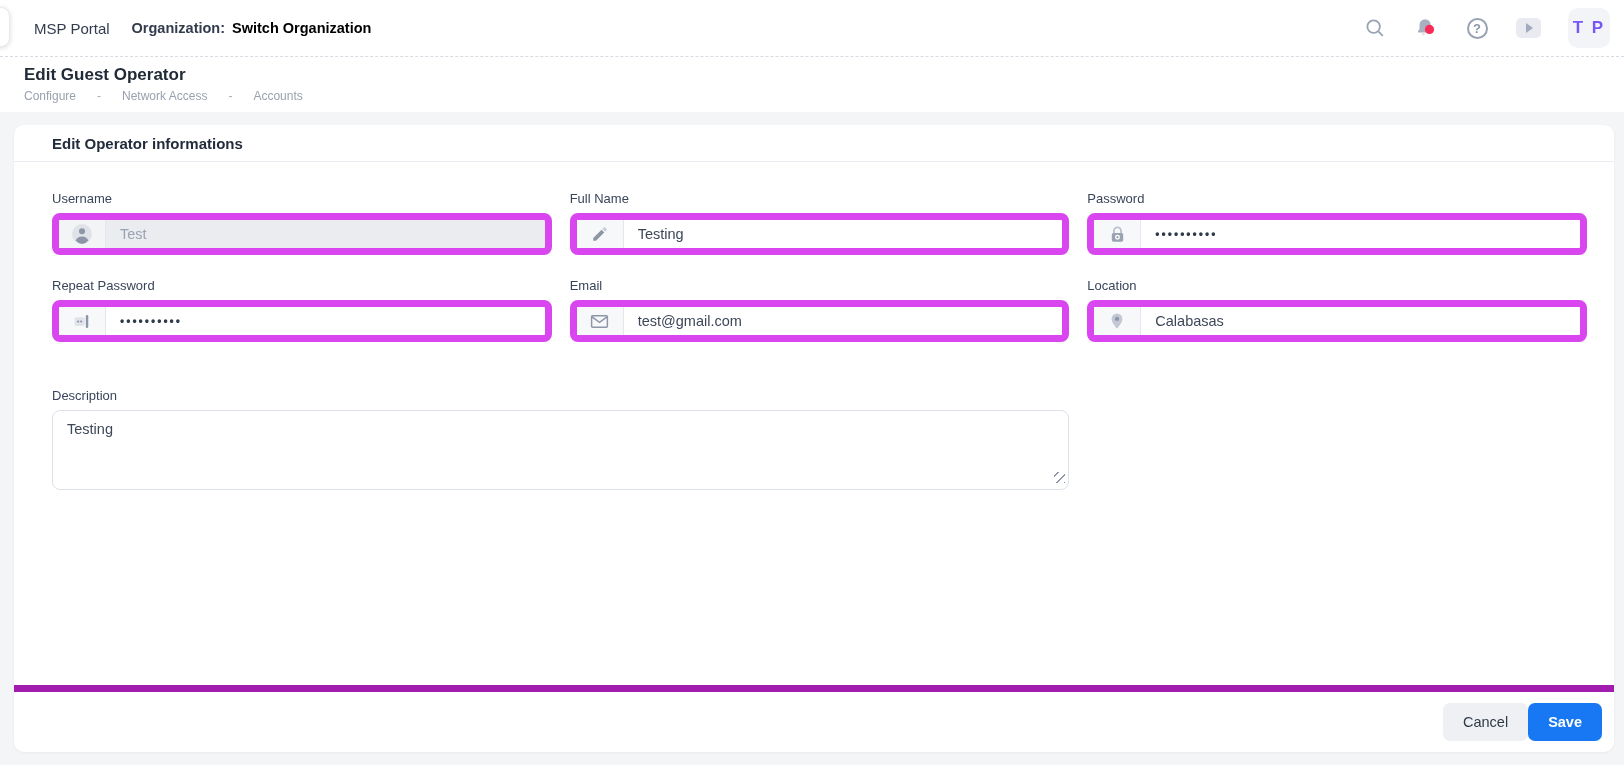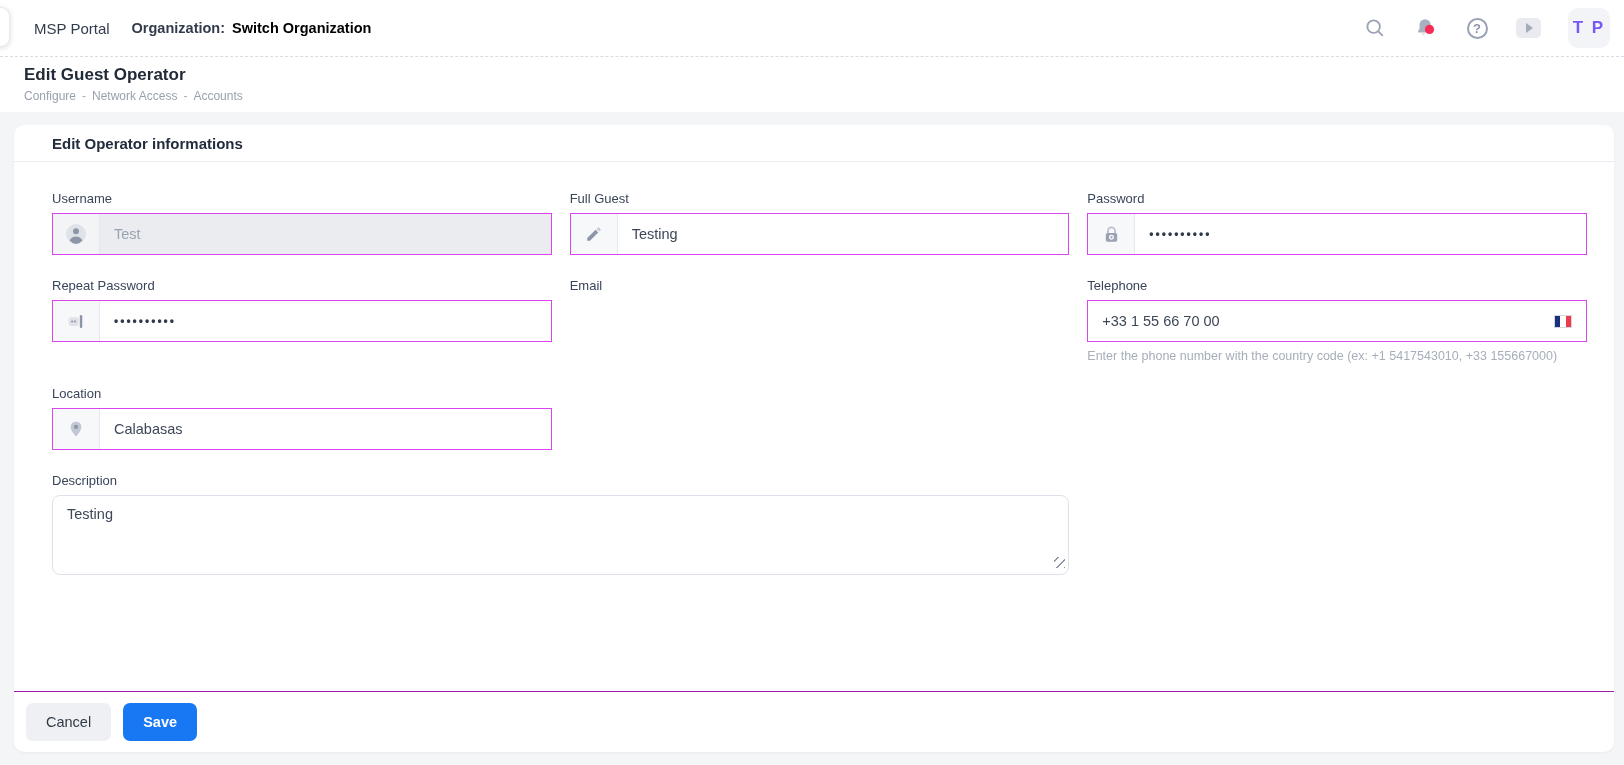--- a/index.html
+++ b/index.html
@@ -56,21 +56,21 @@
     cursor:pointer;
   }
 
   
   .page-head {
     background:#fff;
     border-top:1px dashed #d7dce3;
     padding:7px 24px 9px 24px;
   }
   .page-title { font-size:17px; font-weight:700; color:#212b38; line-height:22px; }
-  .breadcrumb { margin-top:3px; font-size:12px; color:#99a1ae; display:flex; gap:6px; align-items:flex-end; }
+  .breadcrumb { margin-top:3px; font-size:12px; color:#99a1ae; display:flex; gap:21px; align-items:flex-end; }
   .crumb { cursor:pointer; }
   .crumb-sep { color:#a7aeba; }
 
   
   .content {
     background:#f4f5f7;
     height:653px;
     padding:13px 10px 13px 14px;
   }
   .card {
@@ -94,22 +94,22 @@
     grid-template-columns:1fr 1fr 1fr;
     column-gap:18px;
     row-gap:23px;
   }
   .field { display:flex; flex-direction:column; }
   .field-label { font-size:13px; color:#39455a; margin-bottom:7px; }
 
   .igroup {
     display:flex; align-items:stretch;
     height:42px;
-    border:1px solid #d946ef;
-    border-radius:0;
+    border:7px solid #d946ef;
+    border-radius:8px;
     background:#fff;
     overflow:hidden;
   }
   .addon {
     width:47px; flex:0 0 47px;
     display:flex; align-items:center; justify-content:center;
     background:#f7f8fa;
     border-right:1px solid #e4e8ee;
   }
   .igroup input {
@@ -143,23 +143,23 @@
     resize:none; outline:none;
   }
   .resize-handle {
     position:absolute; right:4px; bottom:7px;
     width:11px; height:11px;
     background:repeating-linear-gradient(135deg, transparent 0 2.5px, #8d96a7 2.5px 4px, transparent 4px 6px);
     cursor:nwse-resize;
   }
 
   .card-foot {
-    border-top:1px solid #a21caf;
+    border-top:7px solid #a21caf;
     padding:11px 12px;
-    display:flex; justify-content:flex-start; gap:12px;
+    display:flex; justify-content:flex-end; 
   }
   .btn {
     height:38px; border:none; border-radius:7px;
     padding:0 20px;
     font-family:"Liberation Sans", sans-serif;
     font-size:14.5px; cursor:pointer;
   }
   .btn-cancel { background:#eef0f3; color:#2f3a47; }
   .btn-save { background:#1877f2; color:#fff; font-weight:600; }
 </style>
@@ -223,21 +223,21 @@
                 <circle cx="12" cy="12" r="10" fill="#dfe3e9"></circle>
                 <circle cx="12" cy="9.3" r="3" fill="#8d96a7"></circle>
                 <path d="M5.6 18.4a7.2 7.2 0 0 1 12.8 0A9.95 9.95 0 0 1 12 22a9.95 9.95 0 0 1-6.4-3.6z" fill="#8d96a7"></path>
               </svg>
             </span>
             <input type="text" disabled="" value="Test" style="">
           </div>
         </div>
 
         <div class="field">
-          <label class="field-label">Full Guest</label>
+          <label class="field-label">Full Name</label>
           <div class="igroup">
             <span class="addon">
               <svg width="18" height="18" viewBox="0 0 24 24">
                 <path d="M3 17.4V21h3.6L17.7 9.9l-3.6-3.6L3 17.4z" fill="#8d96a7"></path>
                 <path d="M20.7 6.9a1.2 1.2 0 0 0 0-1.7l-1.9-1.9a1.2 1.2 0 0 0-1.7 0l-1.9 1.9 3.6 3.6 1.9-1.9z" fill="#c6ccd7"></path>
               </svg>
             </span>
             <input type="text" value="Testing" style="">
           </div>
         </div>
@@ -266,34 +266,31 @@
                 <circle cx="10.4" cy="12" r="1.25" fill="#8d96a7"></circle>
                 <rect x="15.8" y="4.5" width="2.8" height="15" rx="1.4" fill="#8d96a7"></rect>
               </svg>
             </span>
             <input type="text" class="dots" value="••••••••••" style="">
           </div>
         </div>
 
         <div class="field">
           <label class="field-label">Email</label>
-        </div>
-
-        <div class="field">
-          <label class="field-label">Telephone</label>
-          <div class="igroup phone-group">
-            <input type="text" value="+33 1 55 66 70 00" style="">
-            <span class="flag">
-              <span style="background:#1b2f7e"></span>
-                <span style="background:#ffffff"></span>
-                <span style="background:#ee3a4c"></span>
-            </span>
-          </div>
-          <div class="helper">Enter the phone number with the country code (ex: +1 5417543010, +33 155667000)</div>
-        </div>
+          <div class="igroup">
+            <span class="addon">
+              <svg width="21" height="21" viewBox="0 0 24 24" fill="none" stroke="#8d96a7" stroke-width="1.7">
+                <rect x="3" y="5.5" width="18" height="13" rx="1.2"></rect>
+                <path d="M3.5 6.8 12 13l8.5-6.2"></path>
+              </svg>
+            </span>
+            <input type="text" value="test@gmail.com" style="">
+          </div>
+        </div>
+
 
         <div class="field">
           <label class="field-label">Location</label>
           <div class="igroup">
             <span class="addon">
               <svg width="18" height="18" viewBox="0 0 24 24">
                 <path d="M12 2a7.2 7.2 0 0 0-7.2 7.2C4.8 14.4 12 22 12 22s7.2-7.6 7.2-12.8A7.2 7.2 0 0 0 12 2z" fill="#c2c8d3"></path>
                 <circle cx="12" cy="9.2" r="2.8" fill="#8d96a7"></circle>
               </svg>
             </span>

